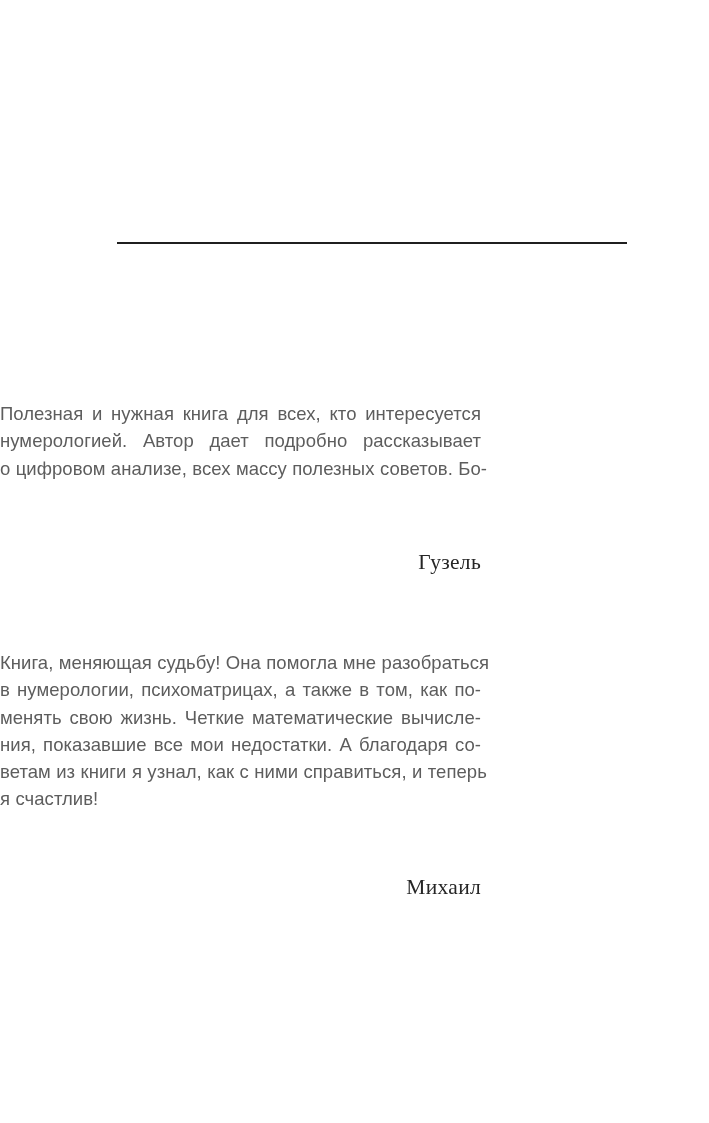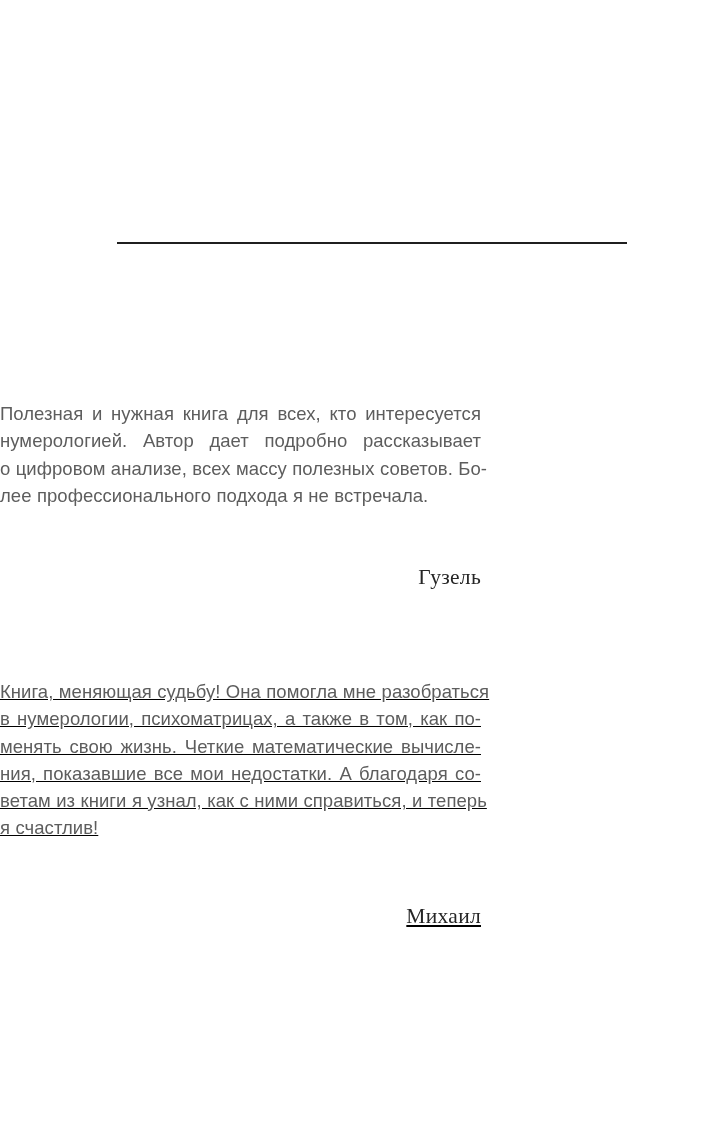--- a/index.html
+++ b/index.html
@@ -31,21 +31,21 @@
     height: 2px;
     background: #1f1f1f;
   }
 
   .testimonial {
     position: absolute;
     width: 481px;
   }
 
   .testimonial--first { top: 373px; }
-  .testimonial--second { top: 651px; text-decoration: underline; }
+  .testimonial--second { top: 622px; }
 
   .testimonial-body {
     margin: 0;
     font-family: "Liberation Sans", sans-serif;
     font-size: 18.5px;
     line-height: 27.2px;
     color: #5d5d5d;
     text-align: justify;
     text-justify: inter-word;
     -webkit-hyphens: none;
@@ -70,33 +70,33 @@
   .signature {
     margin: 0;
     font-family: "Liberation Serif", "DejaVu Serif", serif;
     font-size: 21.5px;
     line-height: 26px;
     color: #262626;
     text-align: right;
     letter-spacing: 0.3px;
   }
 
-  .signature--first { margin-top: 28px; }
+  .signature--first { margin-top: 40px; }
   .signature--second { margin-top: 34px; padding-left: 48px; }
 </style>
 </head>
 <body>
 
 <div class="page">
 
   <div class="top-rule"></div>
 
   <div class="testimonial testimonial--first">
     <p class="testimonial-body">
-      <span class="line">Полезная и нужная книга для всех, кто интересуется</span><span class="line">нумерологией. Автор дает подробно рассказывает</span><span class="line">о цифровом анализе, всех массу полезных советов. Бо-</span><span class="line last">лее профессионального подхода я не встречала.</span>
+      <span class="line">Полезная и нужная книга для всех, кто интересуется</span><span class="line">нумерологией. Автор дает подробно рассказывает</span><span class="line">о цифровом анализе, всех массу полезных советов. Бо-</span>
     </p>
     <p class="signature signature--first">Гузель</p>
   </div>
 
   <div class="testimonial testimonial--second">
     <p class="testimonial-body">
       <span class="line">Книга, меняющая судьбу! Она помогла мне разобраться</span><span class="line">в нумерологии, психоматрицах, а также в том, как по-</span><span class="line">менять свою жизнь. Четкие математические вычисле-</span><span class="line">ния, показавшие все мои недостатки. А благодаря со-</span><span class="line">ветам из книги я узнал, как с ними справиться, и теперь</span><span class="line last">я счастлив!</span>
     </p>
     <p class="signature signature--second">Михаил</p>
   </div>

